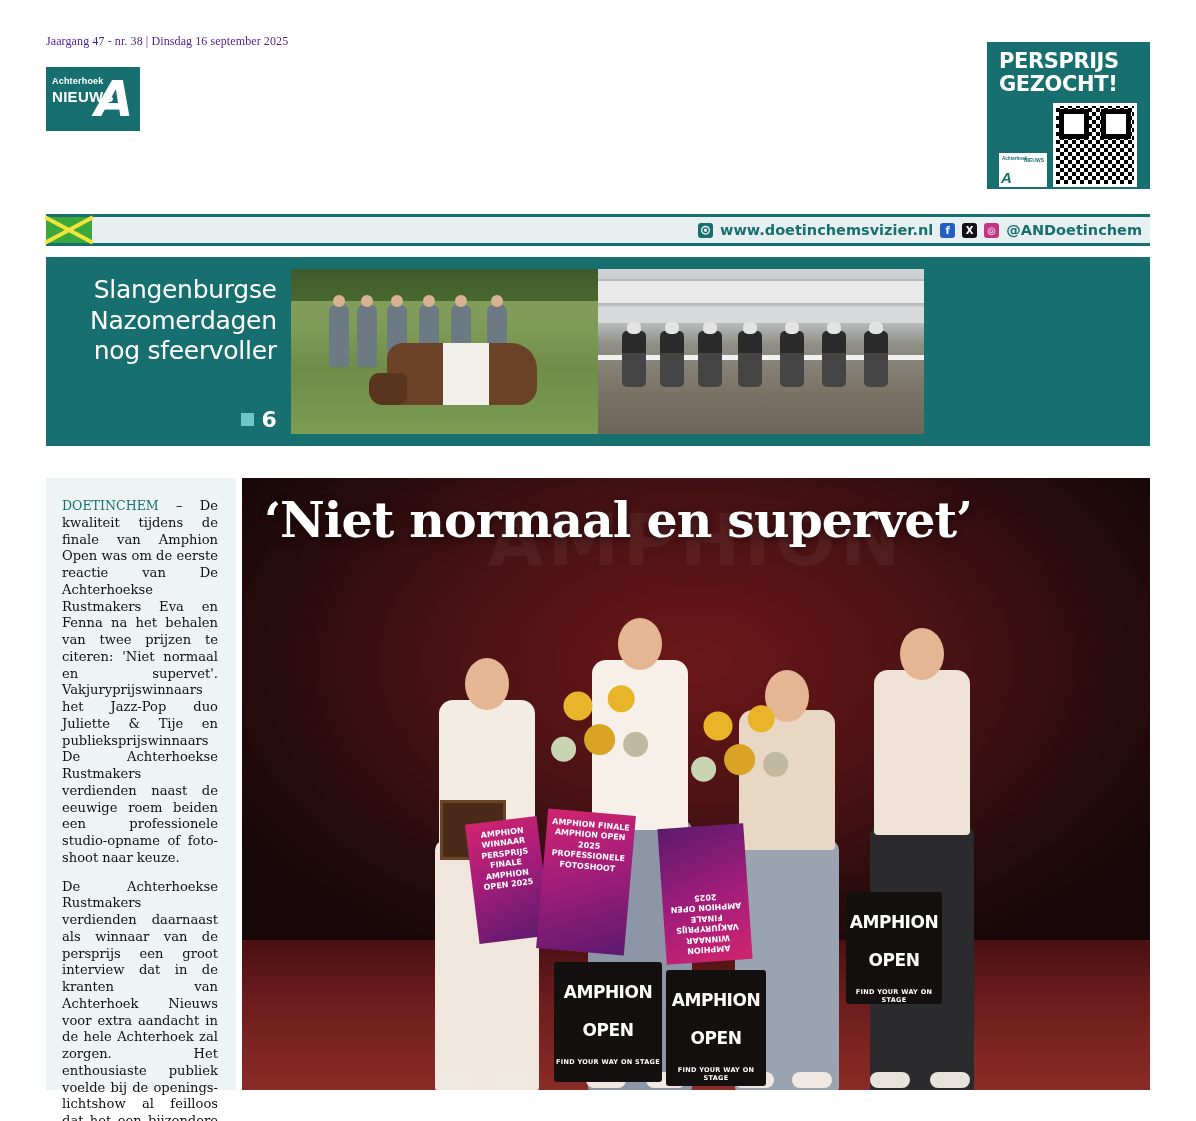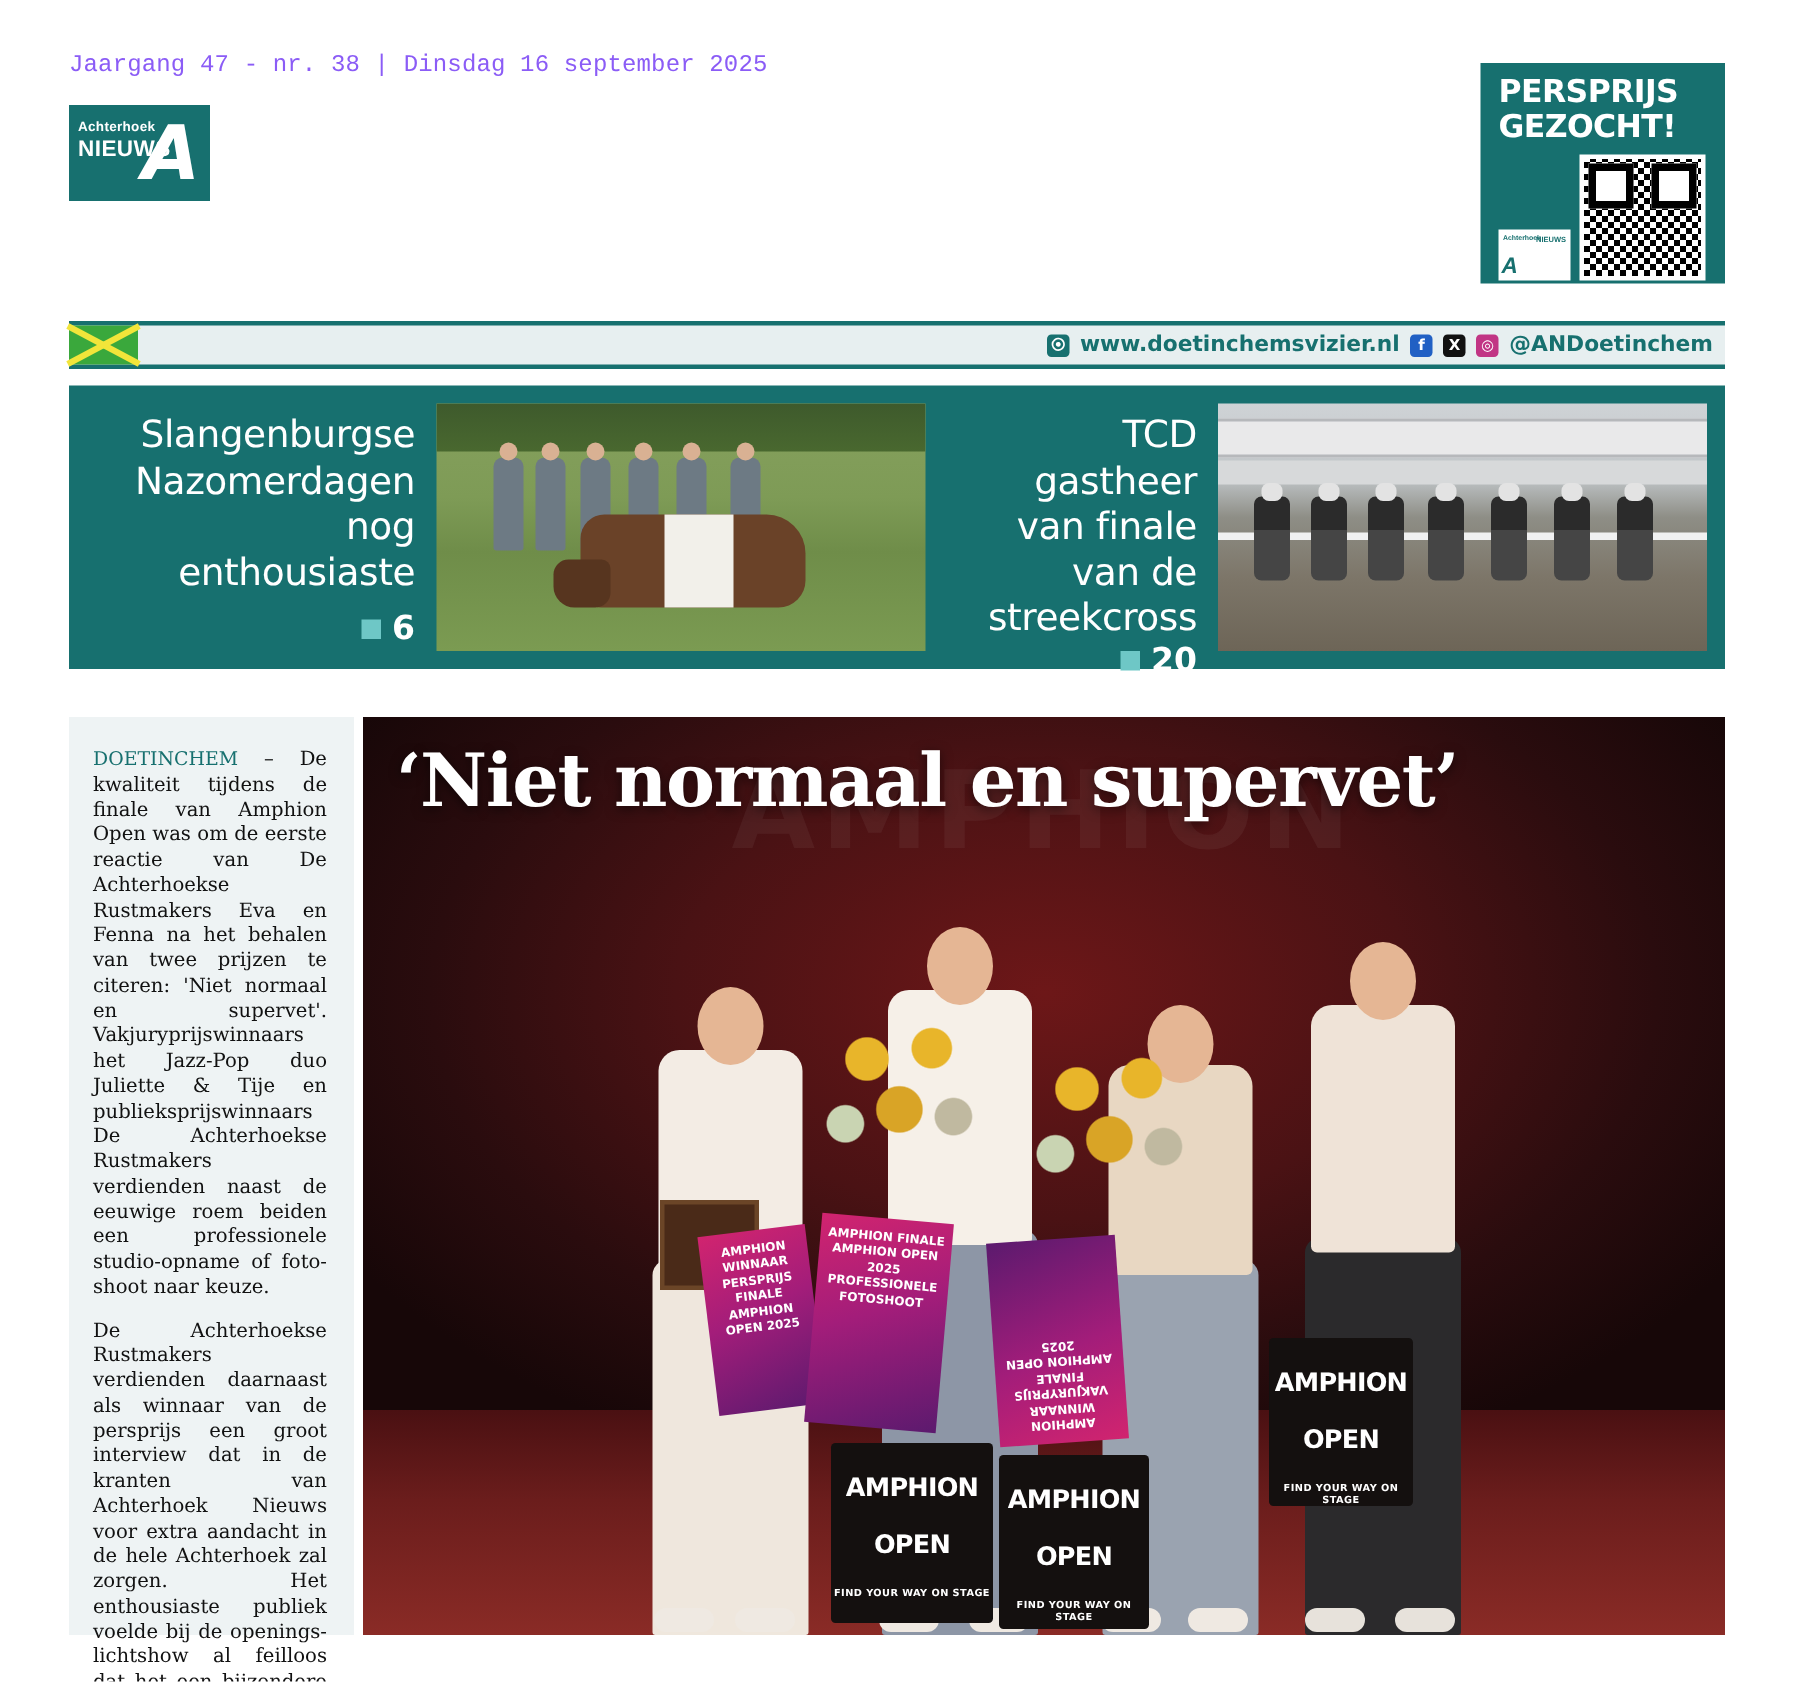--- a/index.html
+++ b/index.html
@@ -23,23 +23,23 @@
   }
 
   
   .masthead {
     position: absolute;
     left: 46px;
     top: 34px;
     width: 1104px;
   }
   .issueline {
-    font-family: Liberation Mono, monospace;
-    font-size: 16px;
-    color: #8b5cf6;
+    font-family: Liberation Serif, serif;
+    font-size: 12px;
+    color: #4c1d95;
     letter-spacing: 0.1px;
     margin-bottom: 6px;
   }
   .title-row {
     display: flex;
     align-items: flex-start;
   }
   .logo-block {
     width: 94px;
     height: 64px;
@@ -547,48 +547,41 @@
       <span class="sq-icon sq-ig">◎</span>
       <span>@ANDoetinchem</span>
     </div>
   </div>
 
   <div class="teasers">
     <div class="teaser-sep"></div>
 
     <div class="teaser">
       <div class="teaser-text">
-        <div class="teaser-head">Slangenburgse Nazomerdagen nog enthousiaste</div>
+        <div class="teaser-head">Slangenburgse Nazomerdagen nog sfeervoller</div>
         <div class="teaser-page">
           <span class="bullet"></span>
           <span>6</span>
         </div>
       </div>
       <div class="teaser-img photo-cow">
         <div class="treeline"></div>
         <div class="person" style="left:38px;"></div>
         <div class="person" style="left:66px;"></div>
         <div class="person" style="left:96px;"></div>
         <div class="person" style="left:128px;"></div>
         <div class="person" style="left:160px;"></div>
         <div class="person" style="left:196px;"></div>
         <div class="cow-body"></div>
         <div class="cow-belt"></div>
         <div class="cow-head"></div>
       </div>
     </div>
 
     <div class="teaser">
-      <div class="teaser-text">
-        <div class="teaser-head">TCD gastheer van finale van de streekcross</div>
-        <div class="teaser-page">
-          <span class="bullet"></span>
-          <span>20</span>
-        </div>
-      </div>
       <div class="teaser-img photo-moto">
         <div class="banner"></div>
         <div class="banner2"></div>
         <div class="rail"></div>
         <div class="rider" style="left:24px;"></div>
         <div class="rider" style="left:62px;"></div>
         <div class="rider" style="left:100px;"></div>
         <div class="rider" style="left:140px;"></div>
         <div class="rider" style="left:182px;"></div>
         <div class="rider" style="left:224px;"></div>

